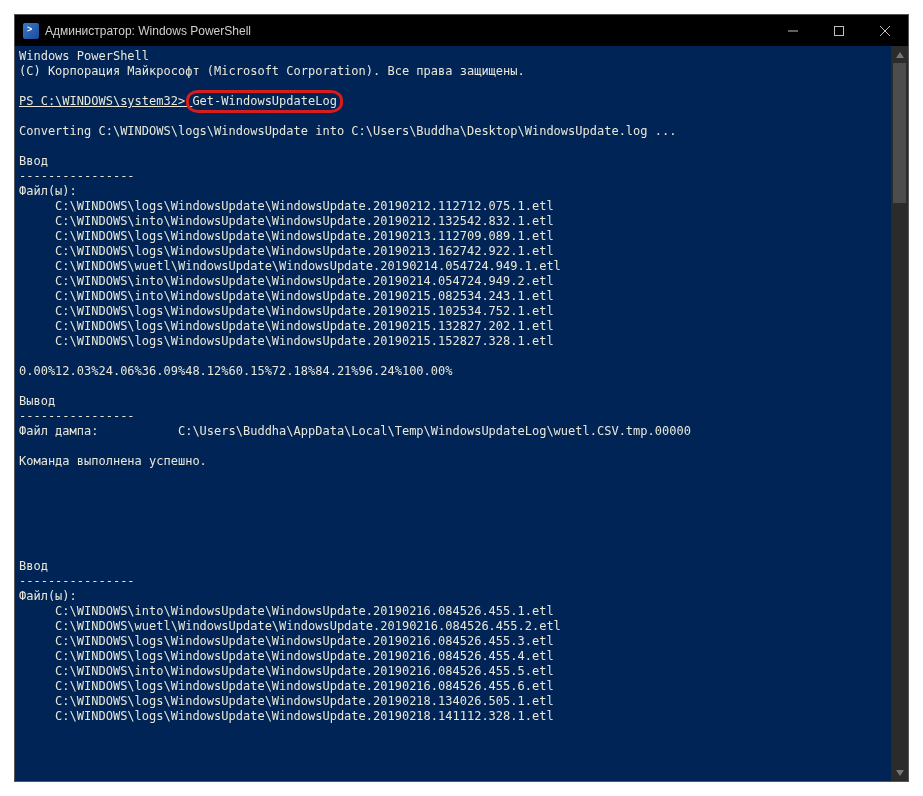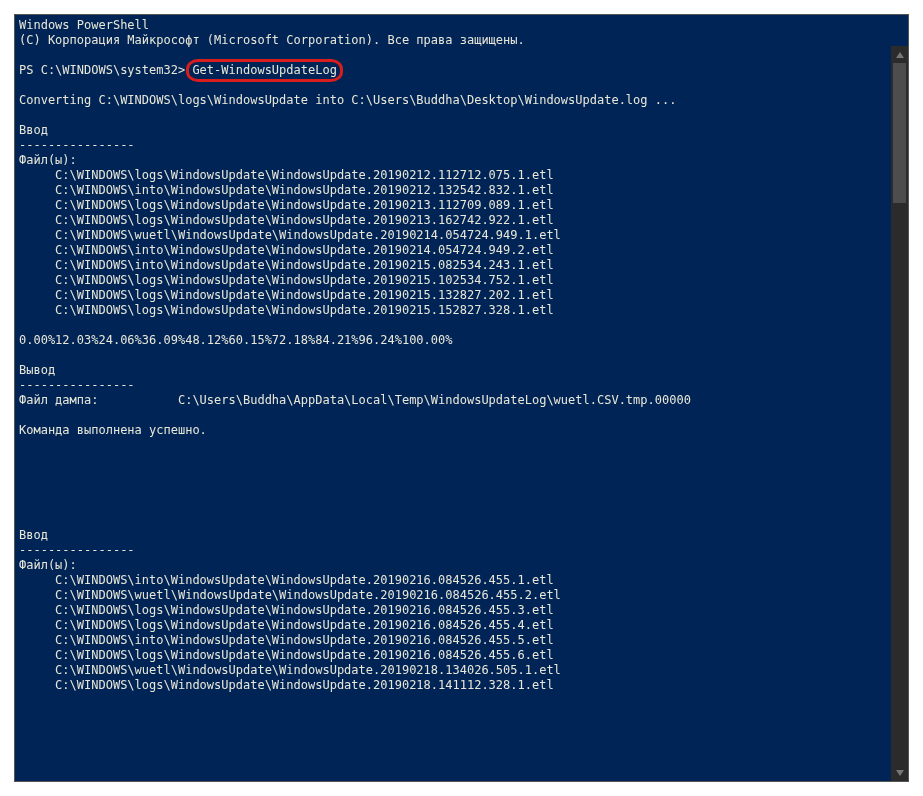--- a/index.html
+++ b/index.html
@@ -74,21 +74,21 @@
     background: #012456;
     color: #e9e8d8;
     font-size: 12px;
     line-height: 15px;
     padding: 3px 4px;
     white-space: pre;
     overflow: hidden;
     position: relative;
     font-family: Consolas, 'Lucida Console', monospace;
   }
-  .prompt-line { display: inline; }
+  .prompt-line { display: inline; text-decoration: underline; }
   .cmd-highlight {
     position: relative;
     display: inline-block;
     line-height: 15px;
   }
   .cmd-highlight::before {
     content: "";
     position: absolute;
     left: -6px;
     right: -6px;
@@ -131,20 +131,43 @@
     background: #4d4d4d;
   }
   .window-wrap { position: relative; }
 </style>
 </head>
 <body>
 
 <div class="window-wrap">
 <div class="window">
 
+  <div class="titlebar">
+    <div class="titlebar-icon"></div>
+    <div class="title-text">Администратор: Windows PowerShell</div>
+    <div class="spacer"></div>
+    <div class="win-controls">
+      <div class="win-btn">
+        <svg width="10" height="10" viewBox="0 0 10 10">
+              <line x1="0" y1="5" x2="10" y2="5" stroke="#c0c0c0" stroke-width="1"></line>
+            </svg>
+      </div>
+      <div class="win-btn">
+        <svg width="10" height="10" viewBox="0 0 10 10">
+              <rect x="0.5" y="0.5" width="9" height="9" fill="none" stroke="#c0c0c0" stroke-width="1"></rect>
+            </svg>
+      </div>
+      <div class="win-btn">
+        <svg width="10" height="10" viewBox="0 0 10 10">
+              <line x1="0" y1="0" x2="10" y2="10" stroke="#c0c0c0" stroke-width="1"></line>
+              <line x1="10" y1="0" x2="0" y2="10" stroke="#c0c0c0" stroke-width="1"></line>
+            </svg>
+      </div>
+    </div>
+  </div>
 
   <div class="content"><span>Windows PowerShell</span>
 <span>(C) Корпорация Майкрософт (Microsoft Corporation). Все права защищены.</span>
 
 <span class="prompt-line"><span>PS C:\WINDOWS\system32&gt; </span><span class="cmd-highlight">Get-WindowsUpdateLog</span></span>
 
 <span>Converting C:\WINDOWS\logs\WindowsUpdate into C:\Users\Buddha\Desktop\WindowsUpdate.log ...</span>
 
 <span>Ввод</span>
 <span>----------------</span>
@@ -175,21 +198,21 @@
 
 <span>Ввод</span>
 <span>----------------</span>
 <span>Файл(ы):</span>
 <span>     C:\WINDOWS\into\WindowsUpdate\WindowsUpdate.20190216.084526.455.1.etl</span>
 <span>     C:\WINDOWS\wuetl\WindowsUpdate\WindowsUpdate.20190216.084526.455.2.etl</span>
 <span>     C:\WINDOWS\logs\WindowsUpdate\WindowsUpdate.20190216.084526.455.3.etl</span>
 <span>     C:\WINDOWS\logs\WindowsUpdate\WindowsUpdate.20190216.084526.455.4.etl</span>
 <span>     C:\WINDOWS\into\WindowsUpdate\WindowsUpdate.20190216.084526.455.5.etl</span>
 <span>     C:\WINDOWS\logs\WindowsUpdate\WindowsUpdate.20190216.084526.455.6.etl</span>
-<span>     C:\WINDOWS\wuetl\WindowsUpdate\WindowsUpdate.20190218.134026.505.1.etl</span>
+<span>     C:\WINDOWS\logs\WindowsUpdate\WindowsUpdate.20190218.134026.505.1.etl</span>
 <span>     C:\WINDOWS\logs\WindowsUpdate\WindowsUpdate.20190218.141112.328.1.etl</span></div>
 
 </div>
 
 <div class="scrollbar">
   <div class="sb-btn">
     <svg width="8" height="6" viewBox="0 0 8 6">
           <polygon points="4,0 8,6 0,6" fill="#777"></polygon>
         </svg>
   </div>

